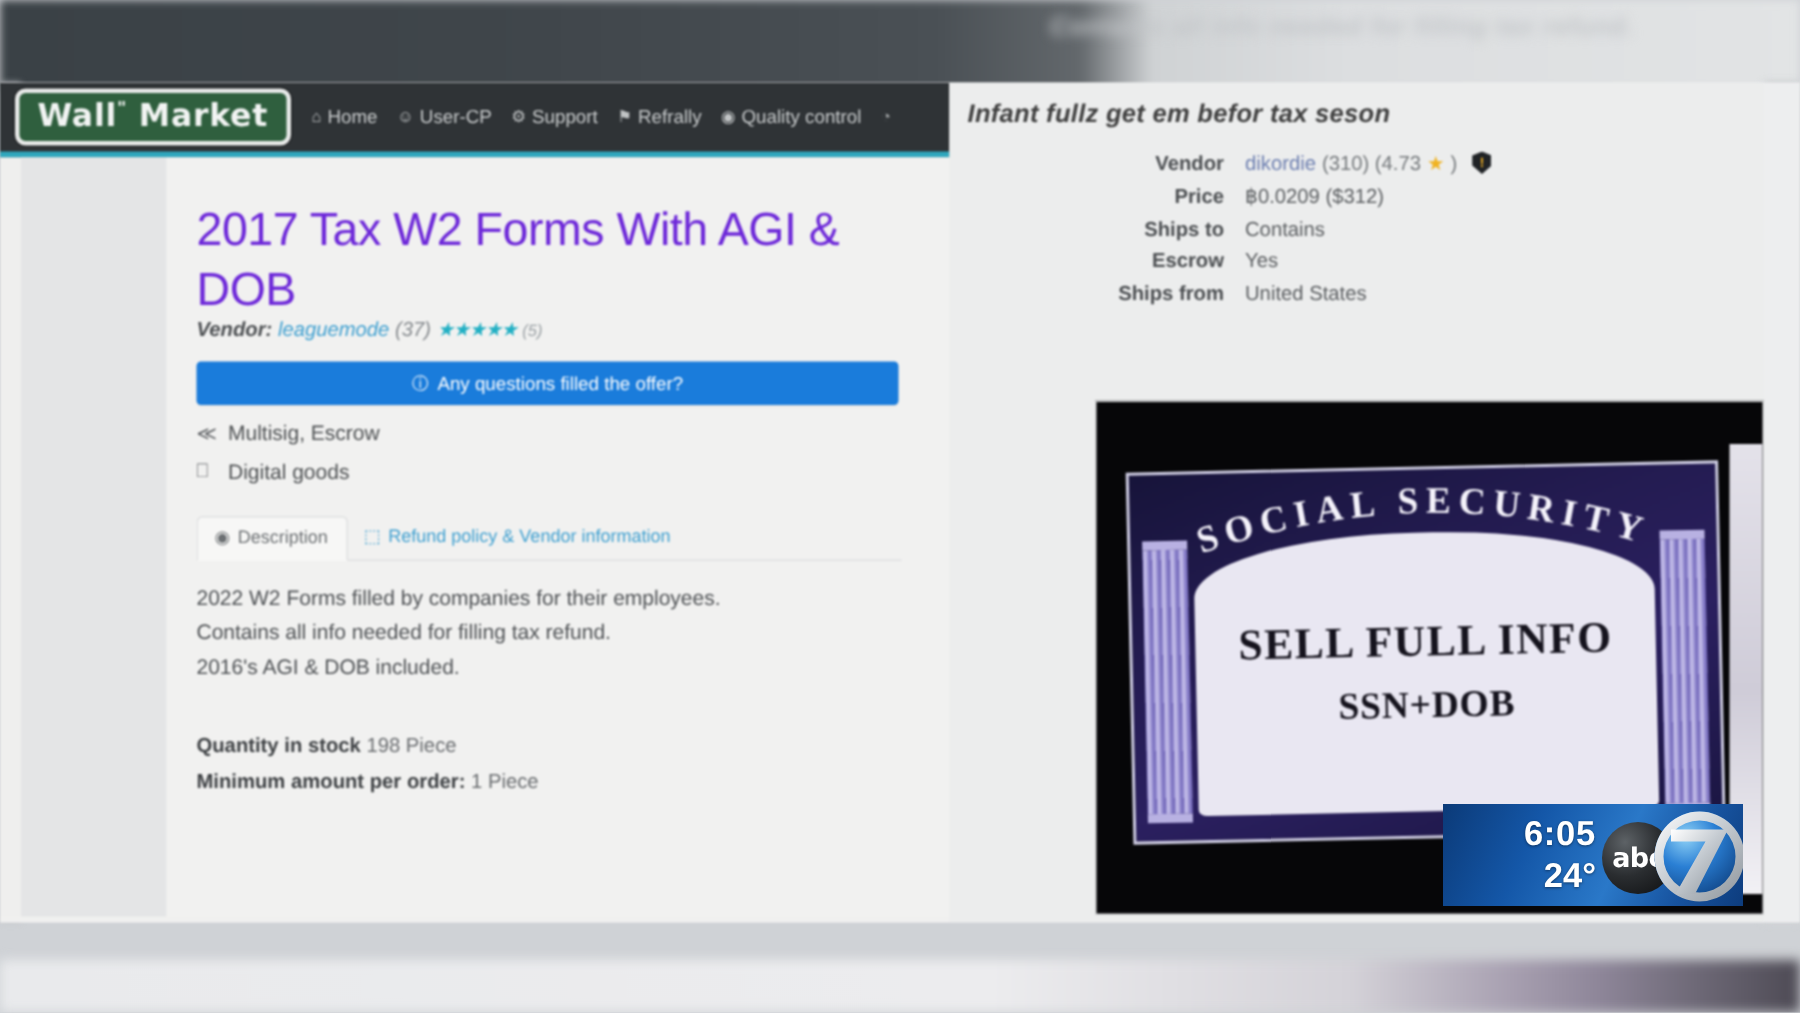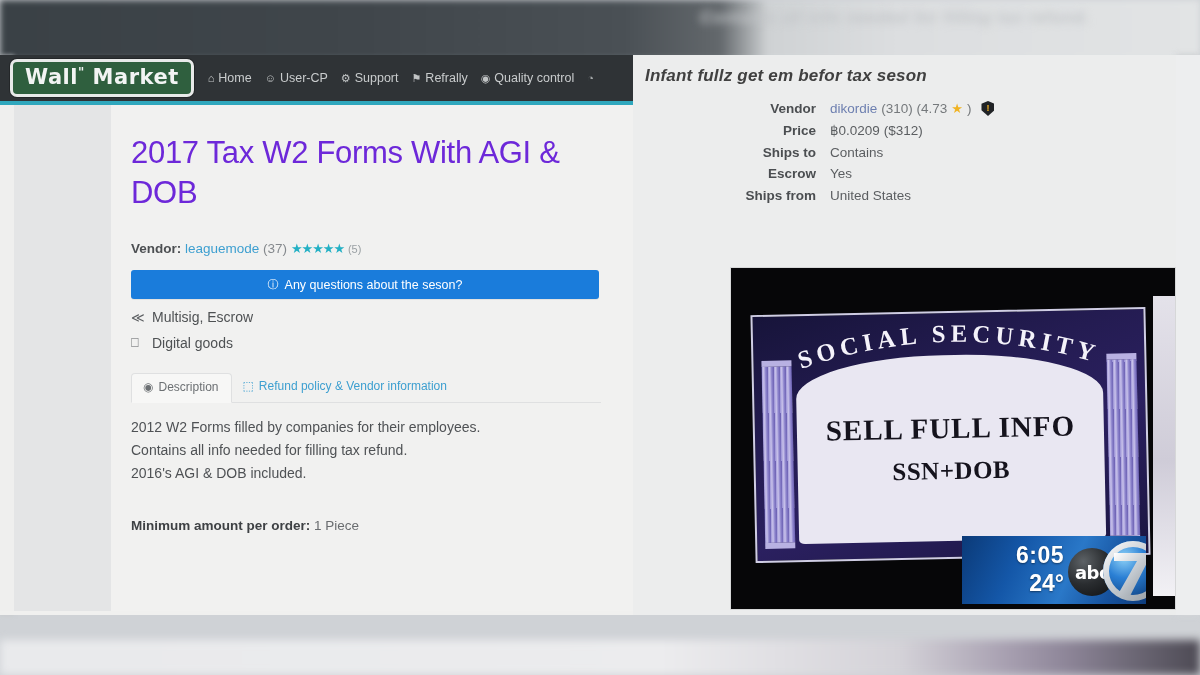--- a/index.html
+++ b/index.html
@@ -87,21 +87,21 @@
   }
   .page {
     position: absolute; left: 111px; top: 0; width: 522px; height: 506px;
     background: #f1f1f0; padding: 28px 22px 0 20px;
   }
   h1.title {
     font-size: 31px; line-height: 1.28; font-weight: 400; color: #6d28d9;
     letter-spacing: -.3px; max-width: 470px;
     font-family: "Liberation Sans", sans-serif;
   }
-  .vendor-line { margin-top: 29px; font-size: 13.5px; color: #57595c; }
+  .vendor-line { margin-top: 0; font-size: 13.5px; color: #57595c; font-style: italic; }
   .vendor-line b { font-weight: 700; color: #4c4f52; }
   .vendor-link { color: #3d9fd0; font-weight: 400; }
   .vcount { color: #85898d; }
   .stars { color: #23b0c4; letter-spacing: -1px; font-size: 13px; }
   .rcount { color: #9aa0a4; font-size: 11px; }
 
   .qbtn {
     margin-top: 14px; width: 468px; height: 29px;
     background: #1a7cdb; border-radius: 3px;
     color: #fff; font-size: 12.5px; font-weight: 400;
@@ -206,21 +206,21 @@
     border-top: 6px solid #b8b1e2; border-bottom: 6px solid #b8b1e2;
   }
   .col.l { left: 8px; } .col.r { right: 8px; }
   .photo-rt {
     position: absolute; right: 0; top: 28px; width: 22px; height: 300px;
     background: linear-gradient(to bottom, #e4e2ea 0%, #cfccd8 55%, #f2f1f5 100%);
   }
 
   
   .bug {
-    position: absolute; left: 962px; top: 536px; width: 184px; height: 68px;
+    position: absolute; left: 962px; top: 536px; width: 200px; height: 68px;
     background: linear-gradient(115deg, #0b3a78 0%, #1457a8 30%, #2a78c8 58%, #17539f 80%, #0d3c7d 100%);
     overflow: hidden; z-index: 6;
   }
   .bug-time {
     position: absolute; left: 14px; top: 6px; width: 88px; text-align: right;
     color: #fff; font-size: 23px; font-weight: 700; letter-spacing: .5px;
     text-shadow: 0 1px 2px rgba(0,0,0,.45);
   }
   .bug-temp {
     position: absolute; left: 14px; top: 34px; width: 88px; text-align: right;
@@ -322,21 +322,21 @@
           <div class="vendor-line">
             <b>Vendor:</b>
             <span class="vendor-link">leaguemode</span>
             <span class="vcount">(37)</span>
             <span class="stars">★★★★★</span>
             <span class="rcount">(5)</span>
           </div>
 
           <div class="qbtn">
             <span class="ico">ⓘ</span>
-            <span>Any questions about the seson?</span>
+            <span>Any questions filled the offer?</span>
           </div>
 
           <div class="meta-row">
             <span class="ico">≪</span>
             <span>Multisig, Escrow</span>
           </div>
           <div class="meta-row">
             <span class="ico">⎕</span>
             <span>Digital goods</span>
           </div>
@@ -346,26 +346,30 @@
               <span>◉</span>
               <span>Description</span>
             </div>
             <div class="tab link">
               <span>⬚</span>
               <span>Refund policy &amp; Vendor information</span>
             </div>
           </div>
 
           <div class="desc">
-            <div>2012 W2 Forms filled by companies for their employees.</div>
+            <div>2022 W2 Forms filled by companies for their employees.</div>
             <div>Contains all info needed for filling tax refund.</div>
             <div>2016's AGI &amp; DOB included.</div>
           </div>
 
           <div class="specs">
+            <div>
+              <b>Quantity in stock</b>
+              <span>198 Piece</span>
+            </div>
             <div>
               <b>Minimum amount per order:</b>
               <span>1 Piece</span>
             </div>
           </div>
 
         </div>
       </div>
     </div>
 

